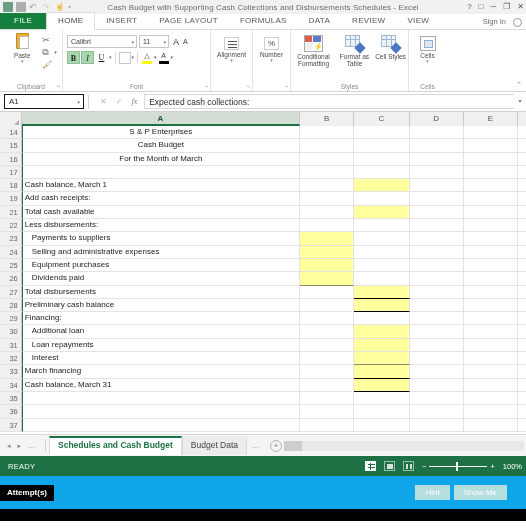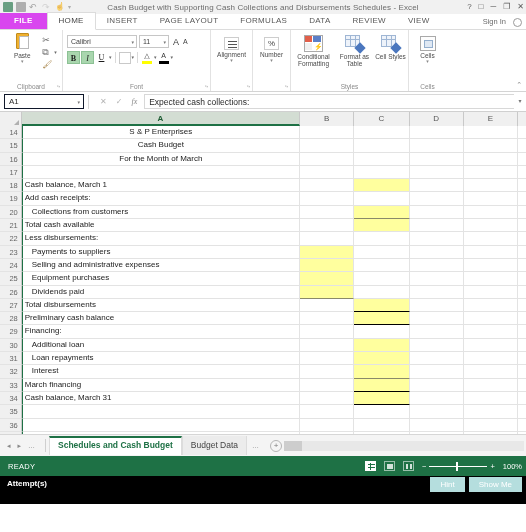--- a/index.html
+++ b/index.html
@@ -29,21 +29,21 @@
 
   
   .tabstrip {
     height: 16px; background:#fff; display:flex; align-items:flex-end;
     border-bottom: 1px solid #dcdcdc; position:relative;
   }
   .tab {
     font-size:8px; color:#585858; padding:3px 11px 3px 11px; line-height:10px;
     letter-spacing:.3px; white-space:nowrap;
   }
-  .tab.file { background:#d946ef; color:#fff; font-weight:bold; padding:3px 14px; }
+  .tab.file { background:#15803d; color:#fff; font-weight:normal; padding:3px 14px; }
   .tab.active { background:#fff; border:1px solid #dcdcdc; border-bottom:1px solid #fff;
                 position:relative; top:1px; color:#444; }
   .signin { position:absolute; right:20px; bottom:3px; font-size:7.5px; color:#6b6b6b; }
   .signin-ic { position:absolute; right:4px; bottom:2px; width:9px; height:9px;
                border:1px solid #9a9a9a; border-radius:50%; }
 
   
   .ribbon {
     height: 62px; background:#fff; border-bottom:1px solid #d4d4d4;
     display:flex; align-items:stretch; position:relative;
@@ -201,24 +201,24 @@
   .viewbtn { width:11px; height:10px; border:1px solid rgba(255,255,255,.55); position:relative; }
   .viewbtn.on { background:#ffffff; }
   .viewbtn i { position:absolute; background:rgba(255,255,255,.8); }
   .viewbtn.on i { background:#1e7145; }
   .zoomwrap { display:flex; align-items:center; gap:3px; }
   .zline { width:58px; height:1px; background:#fff; position:relative; }
   .zthumb { position:absolute; left:27px; top:-4px; width:2px; height:9px; background:#fff; }
   .zpct { font-size:7.5px; }
 
   
-  .practicebar { height:16px; background:#000000; display:flex; align-items:center; position:relative; }
+  .practicebar { height:33px; background:#0ea5e9; display:flex; align-items:center; position:relative; }
   .attempts { background:#000; color:#fff; font-size:8px; font-weight:bold;
               padding:2px 7px; line-height:12px; }
-  .pbtns { margin-left:auto; display:flex; gap:4px; padding-right:4px;text-align:center; }
+  .pbtns { margin-left:auto; display:flex; gap:4px; padding-right:19px;text-align:center; }
   .pbtn { background:#b5dede; color:#fff; font-size:8px; padding:2px 10px; line-height:11px; }
   .footer { height:12px; background:#000; }
 </style>
 </head>
 <body>
 
 <div id="app">
 
   <div class="titlebar">
     <div class="qat">
@@ -470,29 +470,20 @@
           <div class="cell c yellow"></div>
           <div class="cell d"></div>
           <div class="cell e"></div>
           <div class="cell f"></div>
         </div>
         <div class="row">
           <div class="rh">19</div>
           <div class="cell a acol-left">Add cash receipts:</div>
           <div class="cell b"></div>
           <div class="cell c"></div>
-          <div class="cell d"></div>
-          <div class="cell e"></div>
-          <div class="cell f"></div>
-        </div>
-        <div class="row">
-          <div class="rh">20</div>
-          <div class="cell a ind acol-left">Collections from customers</div>
-          <div class="cell b"></div>
-          <div class="cell c yellow graybot"></div>
           <div class="cell d"></div>
           <div class="cell e"></div>
           <div class="cell f"></div>
         </div>
         <div class="row">
           <div class="rh">21</div>
           <div class="cell a acol-left">Total cash available</div>
           <div class="cell b"></div>
           <div class="cell c yellow"></div>
           <div class="cell d"></div>

